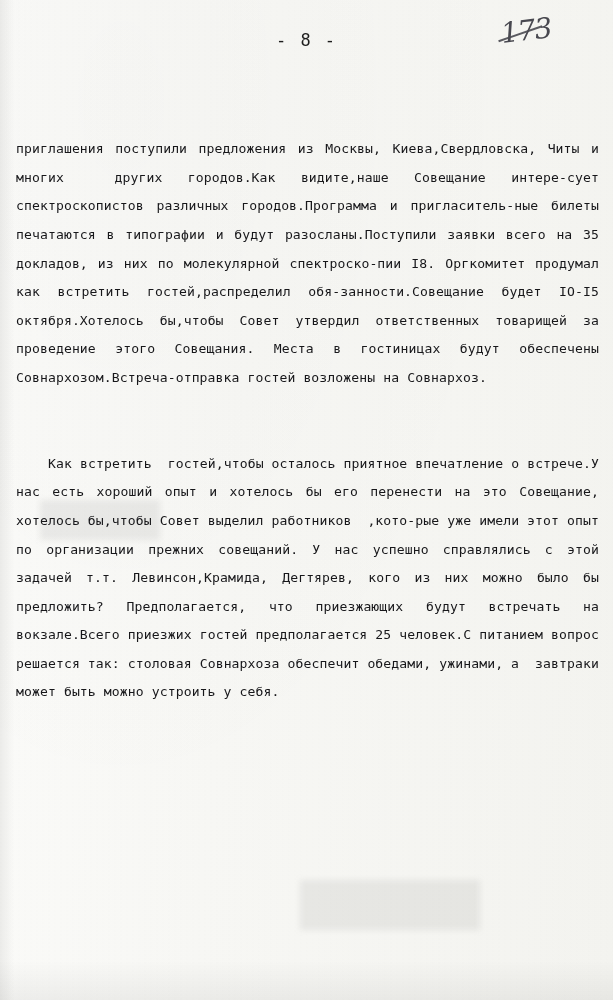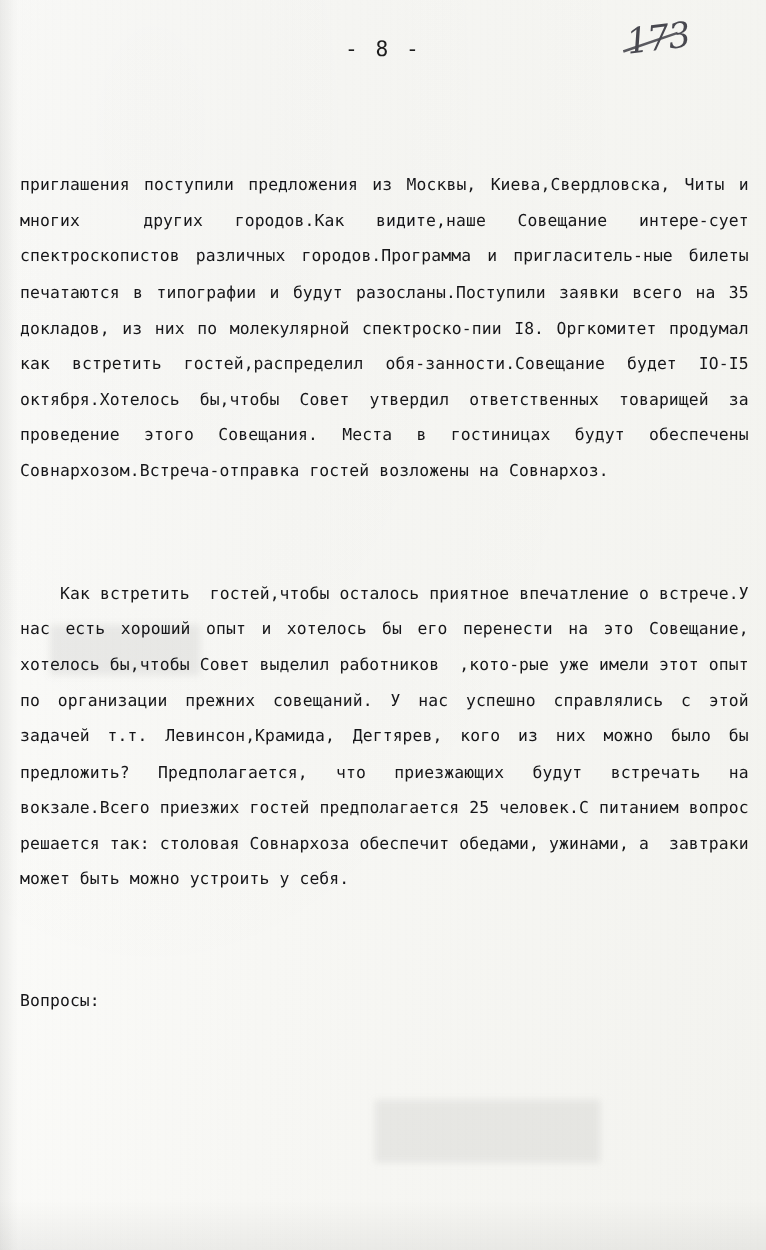--- a/index.html
+++ b/index.html
@@ -74,21 +74,21 @@
     font-size: 13.1px;
     line-height: 28.6px;
     letter-spacing: 0.1px;
     white-space: pre-wrap;
     text-align: justify;
   }
   .para {
     margin: 0 0 0 0;
     white-space: pre-wrap;
   }
-  .para + .para { margin-top: 12px; }
+  .para + .para { margin-top: 0px; }
   .questions-head {
     margin-top: 4px;
   }
   .smudge {
     position: absolute;
     background: rgba(120,120,120,0.12);
     filter: blur(3px);
     pointer-events: none;
   }
   .edge-shade-left {
@@ -119,18 +119,17 @@
   <div class="page-number">- 8 -</div>
 
   <div class="archive-number">
     <span>173</span>
     <span class="strike"></span>
   </div>
 
   <div class="body-text">
     <div class="para">приглашения поступили предложения из Москвы, Киева,Свердловска, Читы и многих  других городов.Как видите,наше Совещание интере-сует спектроскопистов различных городов.Программа и пригласитель-ные билеты печатаются в типографии и будут разосланы.Поступили заявки всего на 35 докладов, из них по молекулярной спектроско-пии I8. Оргкомитет продумал как встретить гостей,распределил обя-занности.Совещание будет IO-I5 октября.Хотелось бы,чтобы Совет утвердил ответственных товарищей за проведение этого Совещания. Места в гостиницах будут обеспечены Совнархозом.Встреча-отправка гостей возложены на Совнархоз.</div>
     <div class="para">    Как встретить  гостей,чтобы осталось приятное впечатление о встрече.У нас есть хороший опыт и хотелось бы его перенести на это Совещание, хотелось бы,чтобы Совет выделил работников  ,кото-рые уже имели этот опыт по организации прежних совещаний. У нас успешно справлялись с этой задачей т.т. Левинсон,Крамида, Дегтярев, кого из них можно было бы предложить? Предполагается, что приезжающих будут встречать на вокзале.Всего приезжих гостей предполагается 25 человек.С питанием вопрос решается так: столовая Совнархоза обеспечит обедами, ужинами, а  завтраки может быть можно устроить у себя.</div>
-    <div class="para questions-head">Вопросы:</div>
     
     
   </div>
 
 </div>
 
 </body></html>

